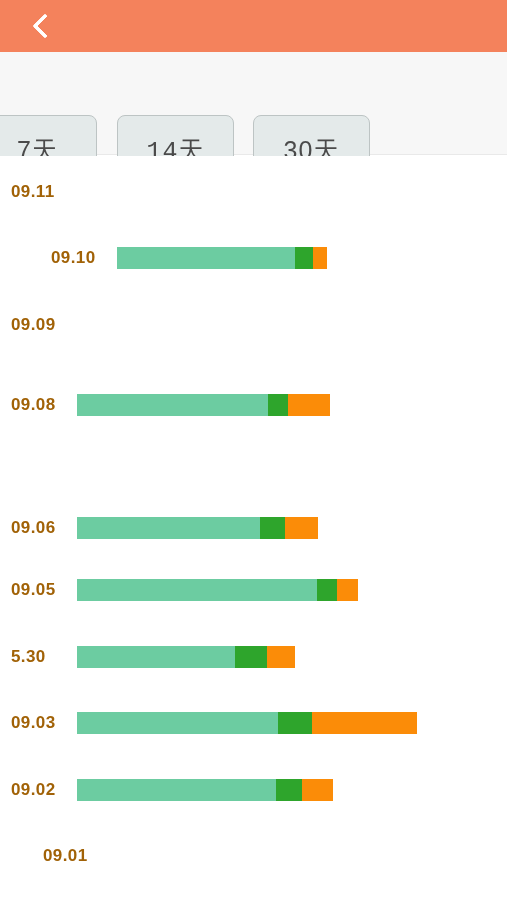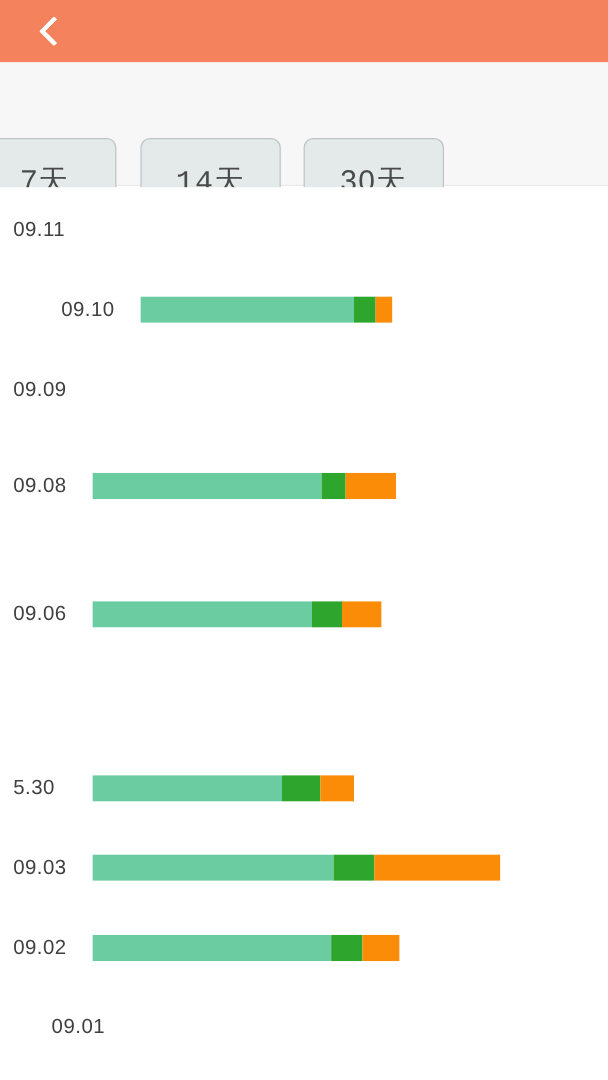--- a/index.html
+++ b/index.html
@@ -47,21 +47,21 @@
   }
   .rangebtn.b0 { left:-22px; width:119px; }
   .rangebtn.b1 { left:117px; width:117px;font-family:Liberation Mono, monospace; }
   .rangebtn.b2 { left:253px; width:117px; }
 
   
   .chart { position:absolute; left:0; top:156px; width:507px; height:744px; background:#ffffff; }
   .row { position:absolute; left:0; width:507px; height:40px; }
   .row-label {
     position:absolute; left:11px; top:50%; transform:translateY(-50%);
-    font-size:17px; color:#404040; font-weight:400; letter-spacing:0.4px;
+    font-size:17px; color:#a16207; font-weight:700; letter-spacing:0.4px;
     white-space:nowrap;
   }
   .bar {
     position:absolute; left:77px; top:50%; transform:translateY(-50%);
     height:22px; display:flex; overflow:hidden;
   }
   .seg { height:22px; }
   .seg-a { background:#6ccca1; }
   .seg-b { background:#2ea52c; }
   .seg-c { background:#fb8c08; }
@@ -105,26 +105,34 @@
         <div class="row-label">09.09</div>
       </div>
       <div class="row" style="top: 229px;">
         <div class="row-label">09.08</div>
         <div class="bar" style="width: 253px;">
           <div class="seg seg-a" style="width: 191px;"></div>
           <div class="seg seg-b" style="width: 20px;"></div>
           <div class="seg seg-c" style="width: 42px;"></div>
         </div>
       </div>
-      <div class="row" style="top: 336px; text-align: center;">
+      <div class="row" style="top: 352px; text-align: center;">
         <div class="row-label">09.06</div>
         <div class="bar" style="width: 241px;">
           <div class="seg seg-a" style="width: 183px;"></div>
           <div class="seg seg-b" style="width: 25px;"></div>
           <div class="seg seg-c" style="width: 33px;"></div>
+        </div>
+      </div>
+      <div class="row" style="top: 414.4px;">
+        <div class="row-label">09.05</div>
+        <div class="bar" style="width: 281px;">
+          <div class="seg seg-a" style="width: 240px;"></div>
+          <div class="seg seg-b" style="width: 20px;"></div>
+          <div class="seg seg-c" style="width: 21px;"></div>
         </div>
       </div>
       <div class="row" style="top: 480.8px;">
         <div class="row-label">5.30</div>
         <div class="bar" style="width: 218px;">
           <div class="seg seg-a" style="width: 158px;"></div>
           <div class="seg seg-b" style="width: 32px;"></div>
           <div class="seg seg-c" style="width: 28px;"></div>
         </div>
       </div>

